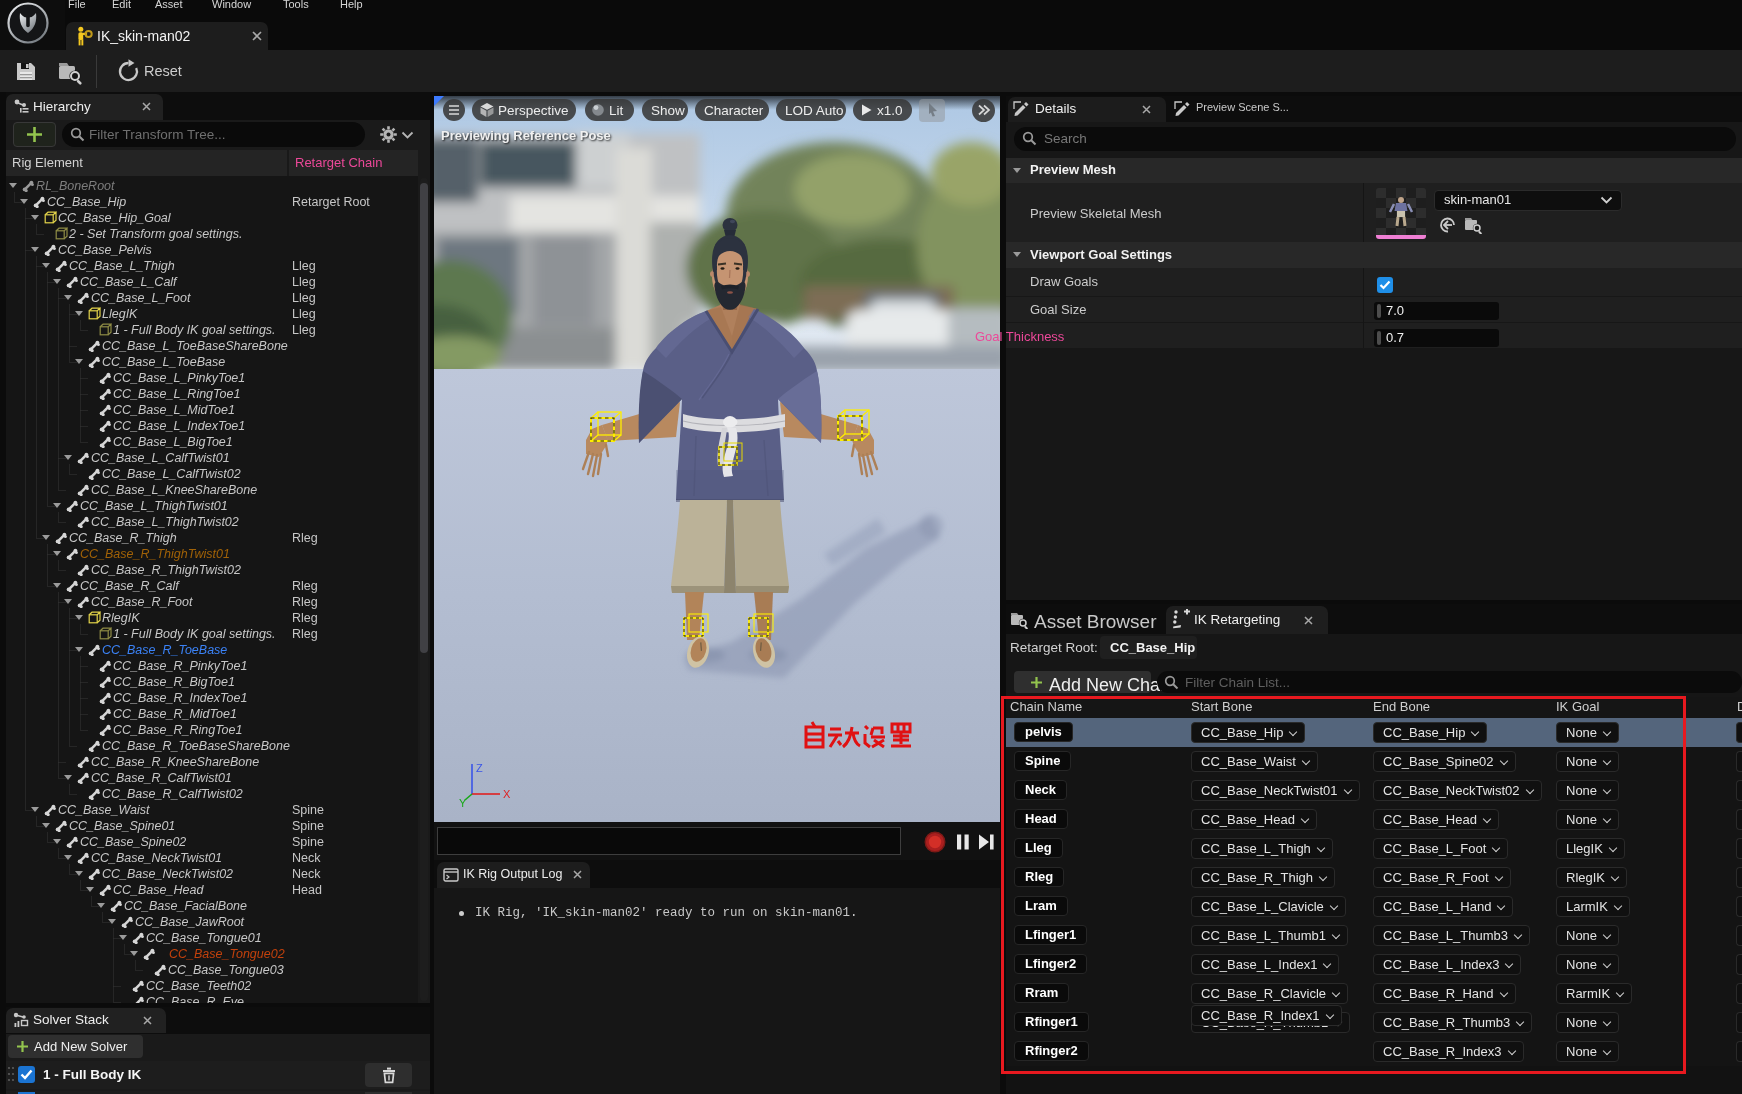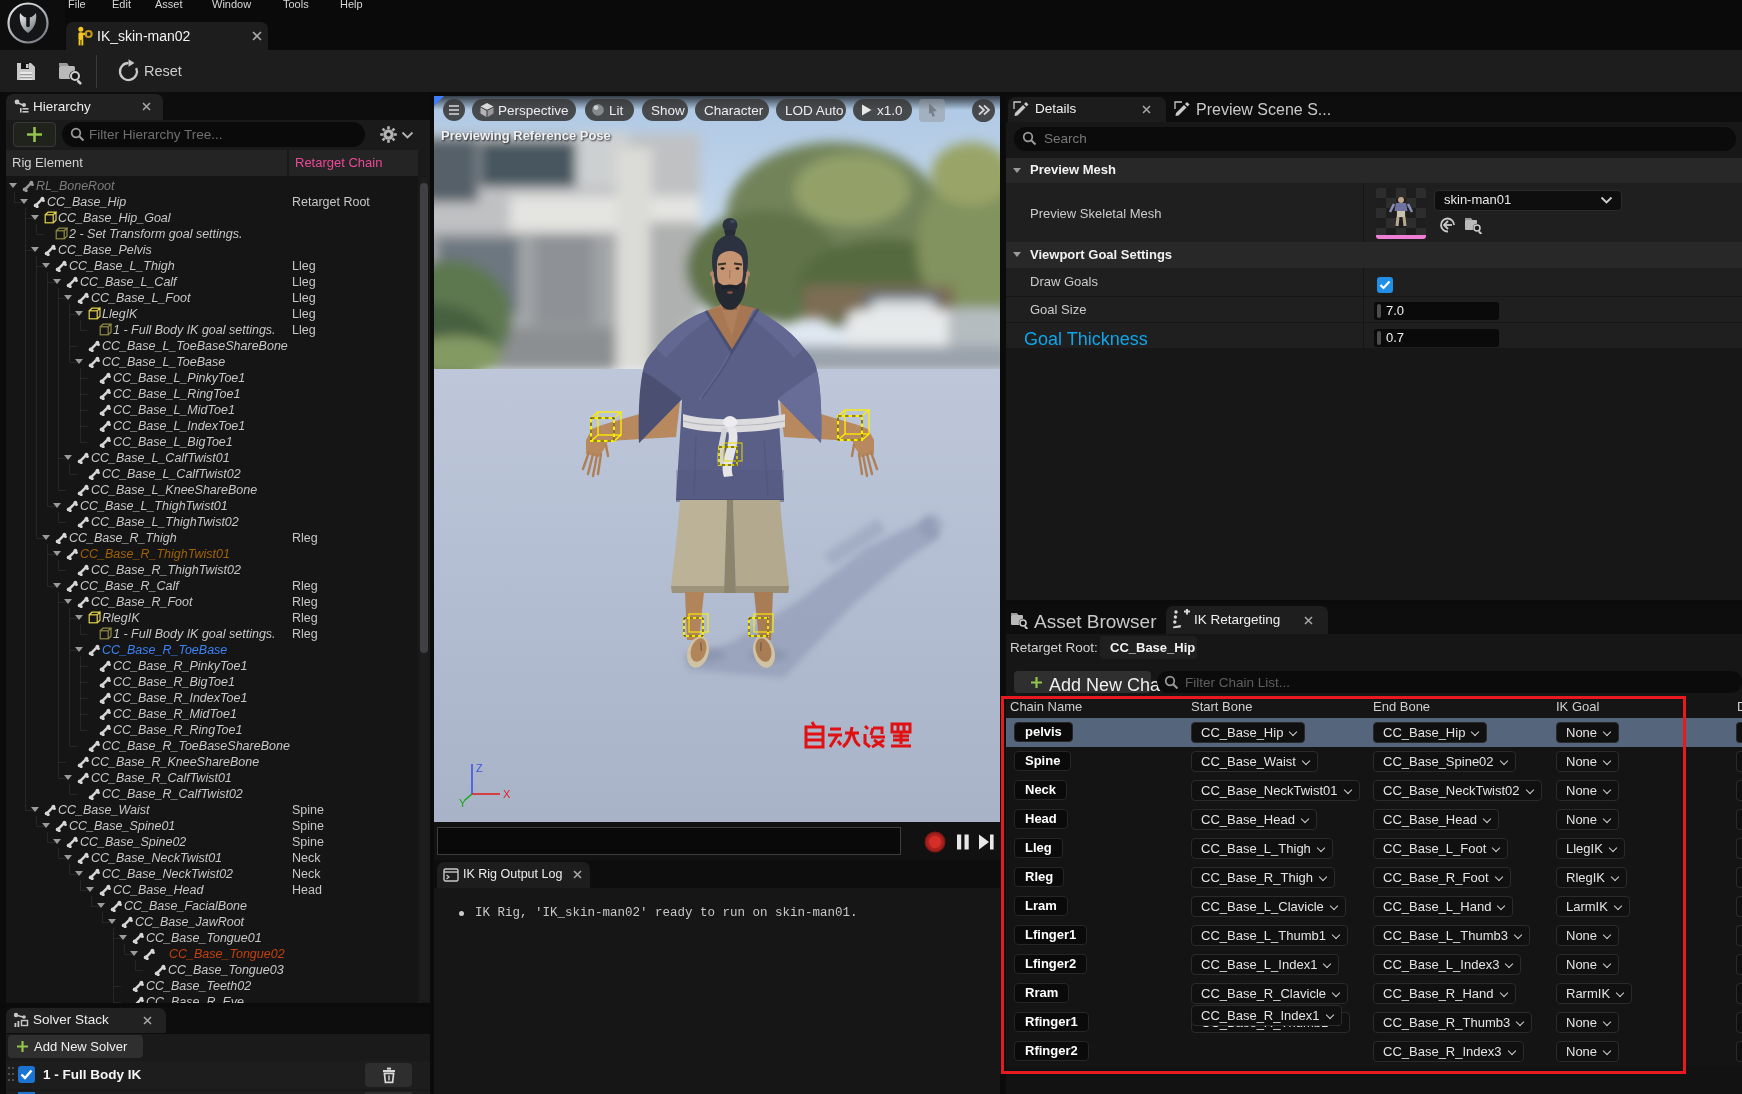--- a/index.html
+++ b/index.html
@@ -86,21 +86,21 @@
   </svg>
 <div class="abs" style="left:13px;top:122px;width:43px;height:25px;background:#1f231c;border:1px solid #383838;border-radius:4px"></div>
 <svg class="abs" style="left:26px;top:126px" width="17" height="17">
     <path d="M8.5,1 V16 M1,8.5 H16" stroke="#93c44e" stroke-width="2.6"></path>
   </svg>
 <div class="abs" style="left:62px;top:122px;width:303px;height:25px;background:#0a0a0a;border-radius:13px"></div>
 <svg class="abs" style="left:70px;top:127px" width="15" height="15" viewBox="0 0 15 15">
 <circle cx="6" cy="6" r="4.3" fill="none" stroke="#9a9a9a" stroke-width="1.7"></circle>
     <path d="M9.2,9.2 L13.5,13.5" stroke="#9a9a9a" stroke-width="2"></path>
 </svg>
-<div class="txt" style="left:89px;top:127px;font-size:13.5px;color:#6f6f6f">Filter Hierarchy Tree...</div>
+<div class="txt" style="left:89px;top:127px;font-size:13.5px;color:#6f6f6f">Filter Transform Tree...</div>
 <svg class="abs" style="left:379px;top:125px" width="19" height="19" viewBox="0 0 19 19">
 <g fill="#b4b4b4">
       <circle cx="9.5" cy="9.5" r="5.2"></circle>
 <g stroke="#b4b4b4" stroke-width="2.6">
         <path d="M9.5,1.2 V4 M9.5,15 V17.8 M1.2,9.5 H4 M15,9.5 H17.8 M3.6,3.6 L5.6,5.6 M13.4,13.4 L15.4,15.4 M15.4,3.6 L13.4,5.6 M5.6,13.4 L3.6,15.4"></path>
       </g>
 <circle cx="9.5" cy="9.5" r="2" fill="#1a1a1a"></circle>
     </g>
 </svg>
 <svg class="abs" style="left:401px;top:131px" width="13" height="9">
@@ -1074,21 +1074,21 @@
 </svg>
 <div class="txt" style="left:1035px;top:101px;font-size:13.5px;color:#f0f0f0">Details</div>
 <svg class="abs" style="left:1141px;top:104px" width="11" height="11">
     <path d="M2,2 L9,9 M9,2 L2,9" stroke="#a8a8a8" stroke-width="1.5"></path>
   </svg>
 <svg class="abs" style="left:1174px;top:100px" width="17" height="17" viewBox="0 0 17 17">
 <path d="M2,13 L10,5 L12.5,7.5 L4.5,15.5 L1.5,16 Z" fill="#c9c9c9"></path>
 <path d="M11,4 L13,2 L15.5,4.5 L13.5,6.5 Z" fill="#c9c9c9"></path>
 <path d="M1,9 V2 H8" fill="none" stroke="#c9c9c9" stroke-width="1.3"></path>
 </svg>
-<div class="txt" style="left:1196px;top:101px;font-size:16px;color:#c9c9c9">Preview Scene S...</div>
+<div class="txt" style="left:1196px;top:101px;font-size:11px;color:#c9c9c9">Preview Scene S...</div>
 <div class="abs" style="left:1014px;top:127px;width:722px;height:24px;background:#0b0b0b;border-radius:12px"></div>
 <svg class="abs" style="left:1022px;top:131px" width="15" height="15" viewBox="0 0 15 15">
     <circle cx="6" cy="6" r="4.3" fill="none" stroke="#9a9a9a" stroke-width="1.7"></circle>
     <path d="M9.2,9.2 L13.5,13.5" stroke="#9a9a9a" stroke-width="2"></path>
   </svg>
 <div class="txt" style="left:1044px;top:131px;font-size:13.5px;color:#787878">Search</div>
 <div class="abs" style="left:1006px;top:158px;width:736px;height:25px;background:#282828"></div>
 <div class="exp" style="left:1013px;top:168px"></div>
 <div class="txt" style="left:1030px;top:162px;font-size:13px;font-weight:bold;color:#f2f2f2">Preview Mesh</div>
 <div class="abs" style="left:1006px;top:183px;width:736px;height:59px;background:#1f1f1f"></div>
@@ -1130,21 +1130,21 @@
 </svg>
 <div class="abs" style="left:1006px;top:242px;width:736px;height:26px;background:#282828"></div>
 <div class="exp" style="left:1013px;top:252px"></div>
 <div class="txt" style="left:1030px;top:247px;font-size:13px;font-weight:bold;color:#f2f2f2">Viewport Goal Settings</div>
 <div class="abs" style="left:1006px;top:268px;width:736px;height:28px;background:#1f1f1f"></div>
 <div class="abs" style="left:1006px;top:297px;width:736px;height:25px;background:#1f1f1f"></div>
 <div class="abs" style="left:1006px;top:323px;width:736px;height:25px;background:#1f1f1f"></div>
 <div class="abs" style="left:1363px;top:268px;width:1px;height:80px;background:#151515"></div>
 <div class="txt" style="left:1030px;top:274px;font-size:13px;color:#cccccc">Draw Goals</div>
 <div class="txt" style="left:1030px;top:302px;font-size:13px;color:#cccccc">Goal Size</div>
-<div class="txt" style="left:1024px;top:329px;font-size:18px;color:#0ea5e9">Goal Thickness</div>
+<div class="txt" style="left:975px;top:329px;font-size:13px;color:#ec4899">Goal Thickness</div>
 <div class="abs" style="left:1377px;top:277px;width:16px;height:16px;background:#1f8fe8;border-radius:3px"></div>
 <svg class="abs" style="left:1379px;top:280px" width="12" height="10">
     <path d="M1.5,5 L4.5,8 L10.5,1.5" fill="none" stroke="#fff" stroke-width="2.2"></path>
   </svg>
 <div class="abs" style="left:1374px;top:302px;width:125px;height:18px;background:#0a0a0a;border-radius:3px"></div>
 <div class="abs" style="left:1377px;top:304px;width:4px;height:14px;background:#4d4d4d;border-radius:2px"></div>
 <div class="txt" style="left:1386px;top:303px;font-size:13px;color:#f0f0f0">7.0</div>
 <div class="abs" style="left:1374px;top:329px;width:125px;height:18px;background:#0a0a0a;border-radius:3px"></div>
 <div class="abs" style="left:1377px;top:331px;width:4px;height:14px;background:#4d4d4d;border-radius:2px"></div>
 <div class="txt" style="left:1386px;top:330px;font-size:13px;color:#f0f0f0">0.7</div>

